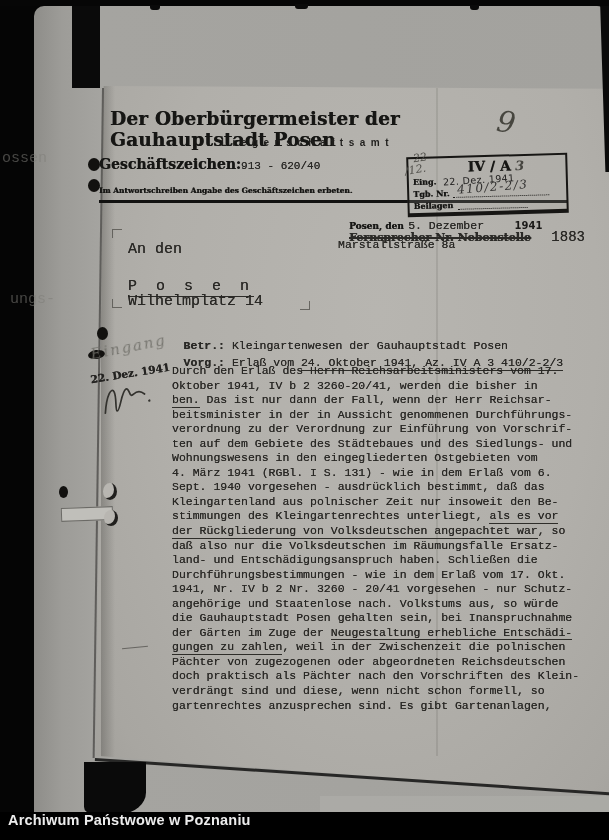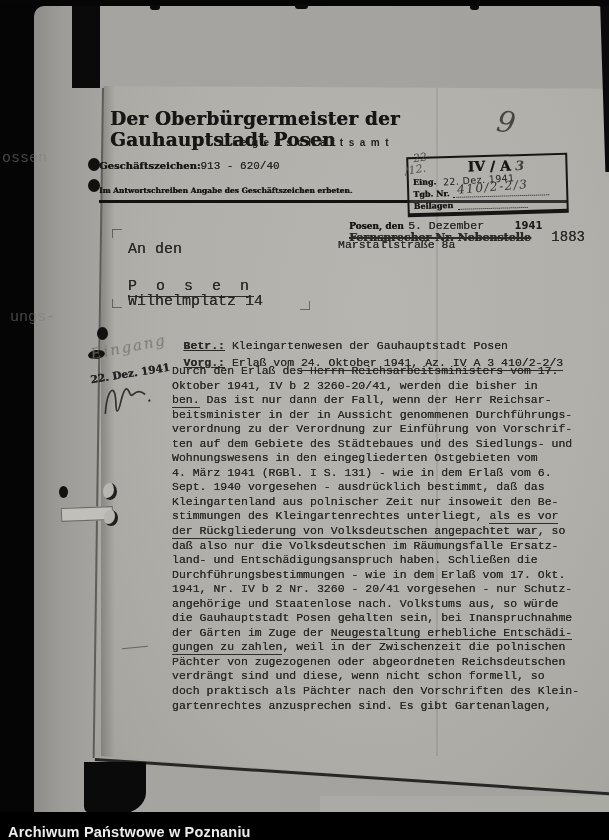--- a/index.html
+++ b/index.html
@@ -46,21 +46,21 @@
   .band{left:61px;top:507px;width:50px;height:12px;background:#c0bfba;border:1px solid #6b6a66;
      transform:rotate(-2deg);z-index:6;}
   .scratch{left:122px;top:647px;width:26px;height:1.2px;background:#3a3935;opacity:.6;
      transform:rotate(-6deg);z-index:6;}
 
   
   .lh-title{left:110px;top:108px;width:404px;font-size:18.5px;letter-spacing:.2px;z-index:7;}
   .lh-dept{left:221px;top:137px;font-size:10px;font-weight:bold;letter-spacing:5.5px;
      color:#201f1d;z-index:7;font-family:"Liberation Sans",sans-serif;}
   .lh-ref{left:99px;top:155px;z-index:7;}
-  .lh-ref .frak{font-size:10px;}
+  .lh-ref .frak{font-size:14px;}
   .lh-ref .mono{font-size:11px;}
   .lh-note{left:99px;top:186px;font-size:7.5px;z-index:7;}
   .lh-rule{left:99px;top:200px;width:468px;height:3.4px;background:#121211;z-index:7;}
 
   
   .stamp{left:407px;top:155px;width:157px;height:54px;border:2.6px solid #171614;
      border-bottom-width:4px;transform:rotate(-1.6deg);z-index:8;background:rgba(175,173,168,.2);}
   .stamp .r1{position:absolute;left:0;top:0;width:100%;text-align:center;padding-left:18px;
      box-sizing:border-box;}
   .stamp .r1 .p{font-size:14px;}
@@ -93,51 +93,51 @@
   
   .rcp{z-index:7;font-size:15px;}
   .rcp-city{letter-spacing:5px;border-bottom:1.5px solid #2c2b28;padding-bottom:1px;}
   .cmark{width:9px;height:8px;z-index:7;opacity:.75;}
   .cm-tl{border-left:1.6px solid #4e4d48;border-top:1.6px solid #4e4d48;}
   .cm-bl{border-left:1.6px solid #4e4d48;border-bottom:1.6px solid #4e4d48;}
   .cm-br{border-right:1.6px solid #4e4d48;border-bottom:1.6px solid #4e4d48;}
 
   
   .subj{z-index:7;font-size:11.5px;white-space:pre;}
-  .subj .lab{text-decoration:underline;text-decoration-thickness:1.4px;font-weight:bold;}
+  .subj .lab{text-decoration-thickness:1.4px;font-weight:bold;}
   .body-text{left:172px;top:364px;width:416px;z-index:7;}
   .tline{height:14.56px;line-height:14.56px;white-space:pre;font-family:"Liberation Mono",monospace;
      font-size:11.5px;color:#292825;text-shadow:0 0 .5px rgba(30,28,25,.8);}
 
   
   .m-eingang{left:90px;top:338px;font-size:15px;letter-spacing:2px;transform:rotate(-11deg);
      color:#6f6e68;opacity:.85;filter:blur(.3px);z-index:8;}
   .m-stamp{left:90px;top:367px;font-size:10.5px;transform:rotate(-9deg);color:#242321;z-index:8;}
   .m-squiggle{left:100px;top:381px;z-index:8;transform:rotate(-6deg);}
 
   
   .archive-bar{left:0;top:812px;width:609px;height:28px;background:#000;z-index:10;
-     display:flex;align-items:flex-end;}
+     display:flex;align-items:flex-start;}
   .archive-bar span{color:#ececec;font-weight:bold;font-size:14.5px;margin-left:8px;
      letter-spacing:.2px;}
 </style>
 </head>
 <body>
 
 <div id="scan">
 
   <div class="abs under-sheet"></div>
   <div class="abs gap-strip"></div>
   <div class="abs top-bar"></div>
   <div class="abs tooth" style="left:150px;top:5px;width:10px;height:5px;"></div>
   <div class="abs tooth" style="left:295px;top:4px;width:13px;height:5px;"></div>
   <div class="abs tooth" style="left:470px;top:5px;width:9px;height:5px;"></div>
 
   <div class="abs bleed" style="left:2px;top:150px;">ossen</div>
-  <div class="abs bleed" style="left:10px;top:309px;">ungs-</div>
+  <div class="abs bleed" style="left:10px;top:291px;">ungs-</div>
 
   <div class="abs letter-page"></div>
   <div class="abs fold-v"></div>
   <div class="abs crease"></div>
   <div class="abs bottom-edge"></div>
   <div class="abs corner-shadow"></div>
   <div class="abs light-strip"></div>
   <div class="abs right-sliver"></div>
 
   <div class="abs blob" style="left:88px;top:158px;width:12px;height:13px;"></div>
@@ -225,22 +225,22 @@
       <div class="tline"><span></span><u>der Rückgliederung von Volksdeutschen angepachtet war</u><span>, so</span></div>
       <div class="tline"><span>daß also nur die Volksdeutschen im Räumungsfalle Ersatz-</span></div>
       <div class="tline"><span>land- und Entschädigungsanspruch haben. Schließen die</span></div>
       <div class="tline"><span>Durchführungsbestimmungen - wie in dem Erlaß vom 17. Okt.</span></div>
       <div class="tline"><span>1941, Nr. IV b 2 Nr. 3260 - 20/41 vorgesehen - nur Schutz-</span></div>
       <div class="tline"><span>angehörige und Staatenlose nach. Volkstums aus, so würde</span></div>
       <div class="tline"><span>die Gauhauptstadt Posen gehalten sein, bei Inanspruchnahme</span></div>
       <div class="tline"><span>der Gärten im Zuge der </span><u>Neugestaltung erhebliche Entschädi-</u><span></span></div>
       <div class="tline"><span></span><u>gungen zu zahlen</u><span>, weil in der Zwischenzeit die polnischen</span></div>
       <div class="tline"><span>Pächter von zugezogenen oder abgeordneten Reichsdeutschen</span></div>
+      <div class="tline"><span>doch praktisch als Pächter nach den Vorschriften des Klein-</span></div>
       <div class="tline"><span>verdrängt sind und diese, wenn nicht schon formell, so</span></div>
-      <div class="tline"><span>doch praktisch als Pächter nach den Vorschriften des Klein-</span></div>
       <div class="tline"><span>gartenrechtes anzusprechen sind. Es gibt Gartenanlagen,</span></div>
     </div>
 
   <div class="abs hand m-eingang">Eingang</div>
   <div class="abs frak m-stamp">22. Dez. 1941</div>
   <svg class="abs m-squiggle" width="52" height="36" viewBox="0 0 52 36">
     <path d="M4,30 C7,12 13,4 15,10 C17,16 14,28 16,29 C19,30 22,10 27,8 C31,7 29,18 34,14 C38,11 42,12 45,15" fill="none" stroke="#33322e" stroke-width="1.7" stroke-linecap="round"></path>
     <circle cx="49" cy="22" r="1.2" fill="#33322e"></circle>
   </svg>
 

